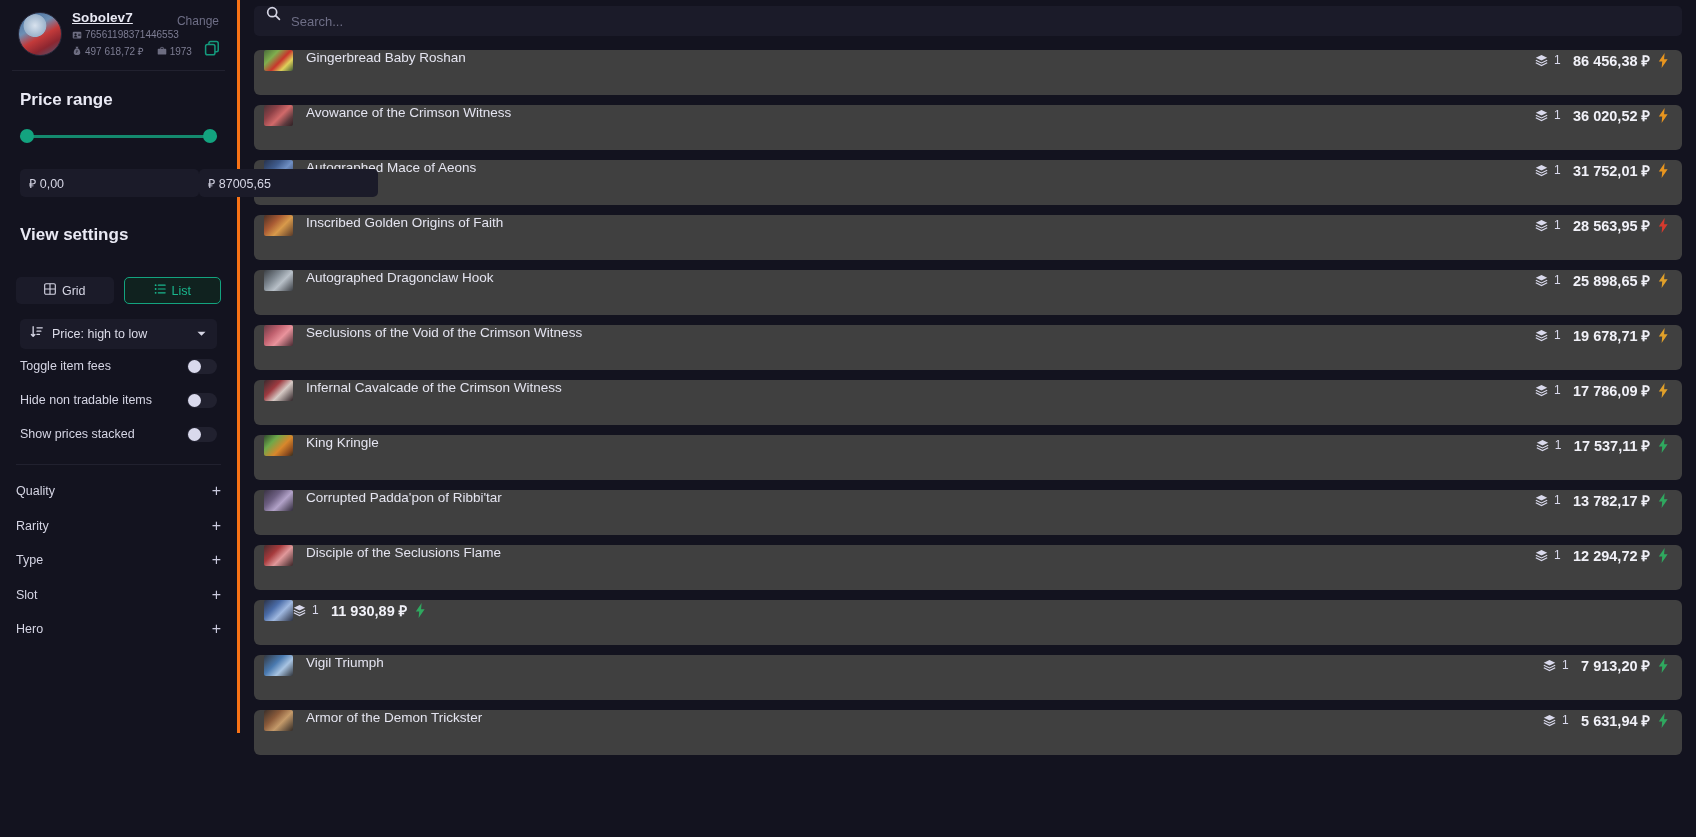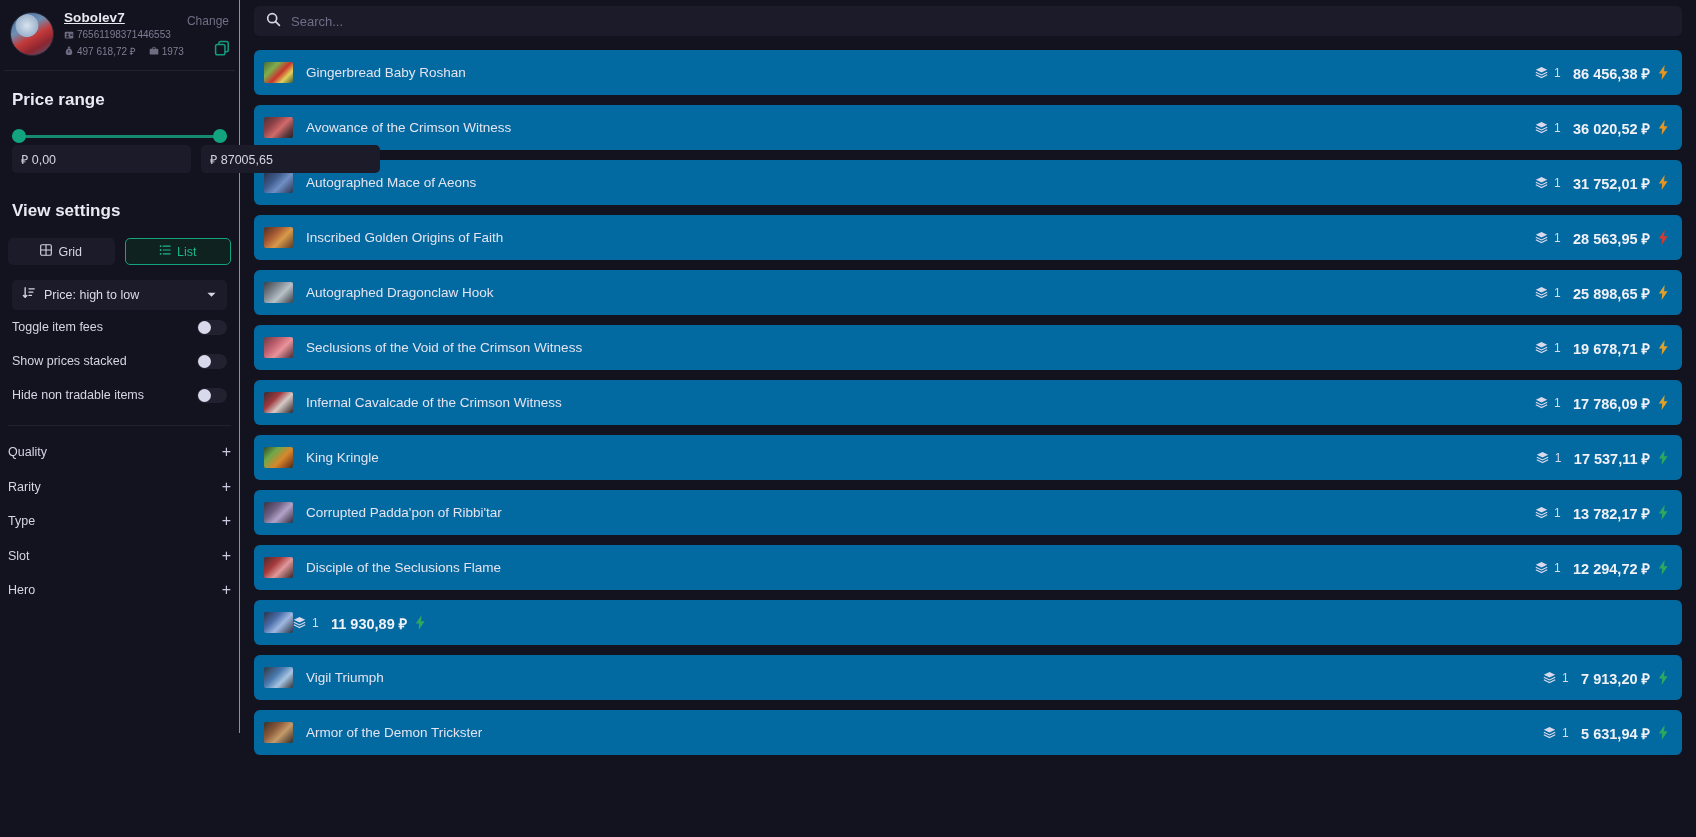--- a/index.html
+++ b/index.html
@@ -16,22 +16,22 @@
     height: 837px;
     background: #13131f;
   }
 
   
   .sidebar {
     width: 240px;
     min-width: 240px;
     height: 733px;
     background: #13131f;
-    border-right: 1px solid #f97316;
-    padding: 0 4px;
+    border-right: 3px solid #f97316;
+    padding: 0 12px;
     position: relative;
   }
 
   .profile-card {
     display: flex;
     align-items: center;
     padding: 10px 6px 12px 6px;
     position: relative;
     border-bottom: 1px solid #21212f;
   }
@@ -111,42 +111,41 @@
     width: 14px; height: 14px;
     border-radius: 50%;
     background: #13a37f;
     cursor: pointer;
   }
   .slider-knob.left { left: 0; }
   .slider-knob.right { right: 0; }
 
   .price-inputs {
     display: flex;
-    gap: 10px;
-    margin: 2px 4px 0 4px;
+    margin: 26px 4px 0 4px;
   }
   .price-input {
     flex: 1 1 0;
     height: 28px;
     background: #1b1b29;
     border: none;
     border-radius: 5px;
     color: #d5d5e4;
     font-size: 12.5px;
     font-family: "Liberation Sans", sans-serif;
     padding: 0 9px;
     outline: none;
   }
 
   .view-block { padding: 28px 4px 0 4px; }
 
   .view-toggle {
     display: flex;
     gap: 10px;
-    margin-top: 17px;
+    margin-top: 32px;
   }
   .view-btn {
     flex: 1 1 0;
     height: 27px;
     border-radius: 5px;
     display: flex;
     align-items: center;
     justify-content: center;
     gap: 6px;
     font-size: 12.5px;
@@ -240,44 +239,43 @@
     height: 837px;
     background: #13131f;
     padding: 6px 14px 0 14px;
     overflow: hidden;
   }
   .search-bar {
     height: 30px;
     background: #1b1b29;
     border-radius: 5px;
     display: flex;
-    align-items: center;
     padding: 0 12px;
     gap: 10px;
     margin-bottom: 14px;
   }
   .search-bar input {
     flex: 1 1 auto;
     background: transparent;
     border: none;
     outline: none;
     color: #d5d5e4;
     font-size: 13px;
     font-family: "Liberation Sans", sans-serif;
   }
   .search-bar input::placeholder { color: #6e6e86; }
 
   .item-list { display: flex; flex-direction: column; gap: 10px; }
 
   .item-row {
     height: 45px;
-    background: #0369a1;
+    background: #404040;
     border-radius: 6px;
     display: flex;
-    align-items: center;
+    align-items: flex-start;
     padding: 0 12px 0 10px;
     cursor: pointer;
   }
   .item-thumb {
     width: 29px; height: 21px;
     flex: 0 0 29px;
     border-radius: 2px;
     background: #3a3a48;
     overflow: hidden;
   }
@@ -415,27 +413,27 @@
         </span>
       </div>
 
       <div class="toggle-row">
         <span class="t-label">Toggle item fees</span>
         <span class="switch">
             <span class="knob"></span>
           </span>
       </div>
       <div class="toggle-row">
-        <span class="t-label">Show prices stacked</span>
+        <span class="t-label">Hide non tradable items</span>
         <span class="switch">
             <span class="knob"></span>
           </span>
       </div>
       <div class="toggle-row">
-        <span class="t-label">Hide non tradable items</span>
+        <span class="t-label">Show prices stacked</span>
         <span class="switch">
             <span class="knob"></span>
           </span>
       </div>
     </div>
 
     <div class="divider"></div>
 
     <div>
       <div class="filter-row">

